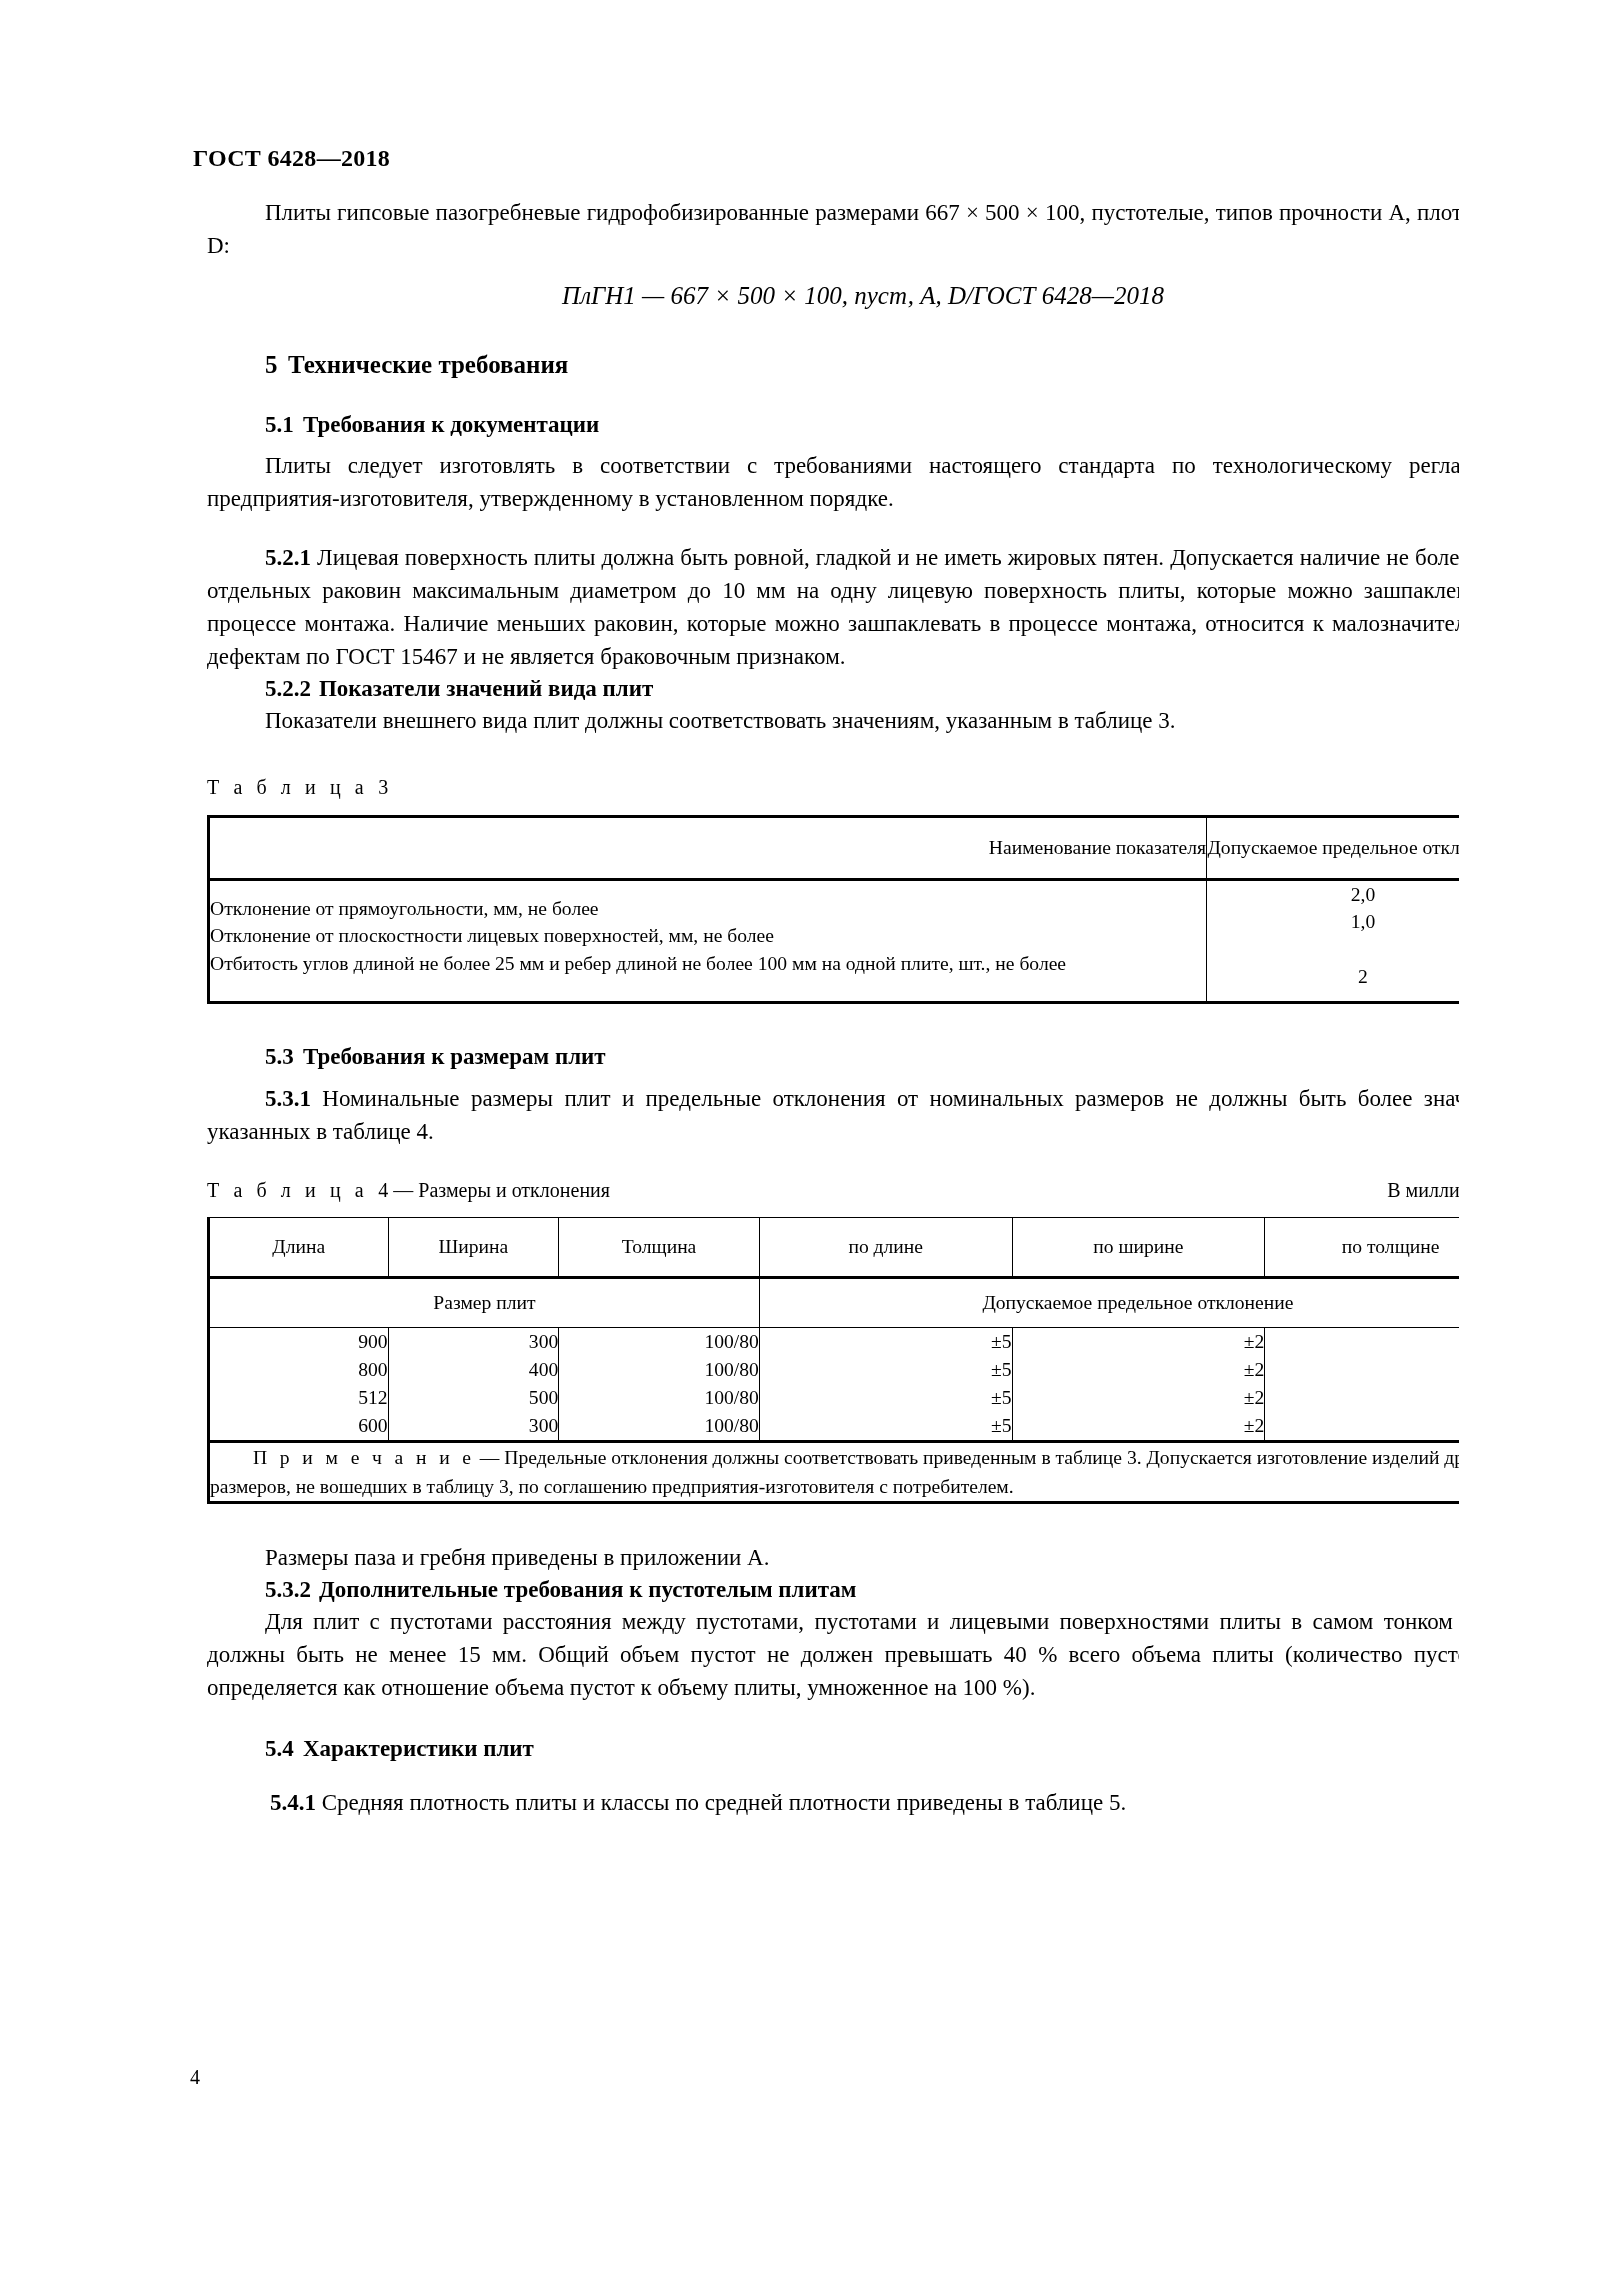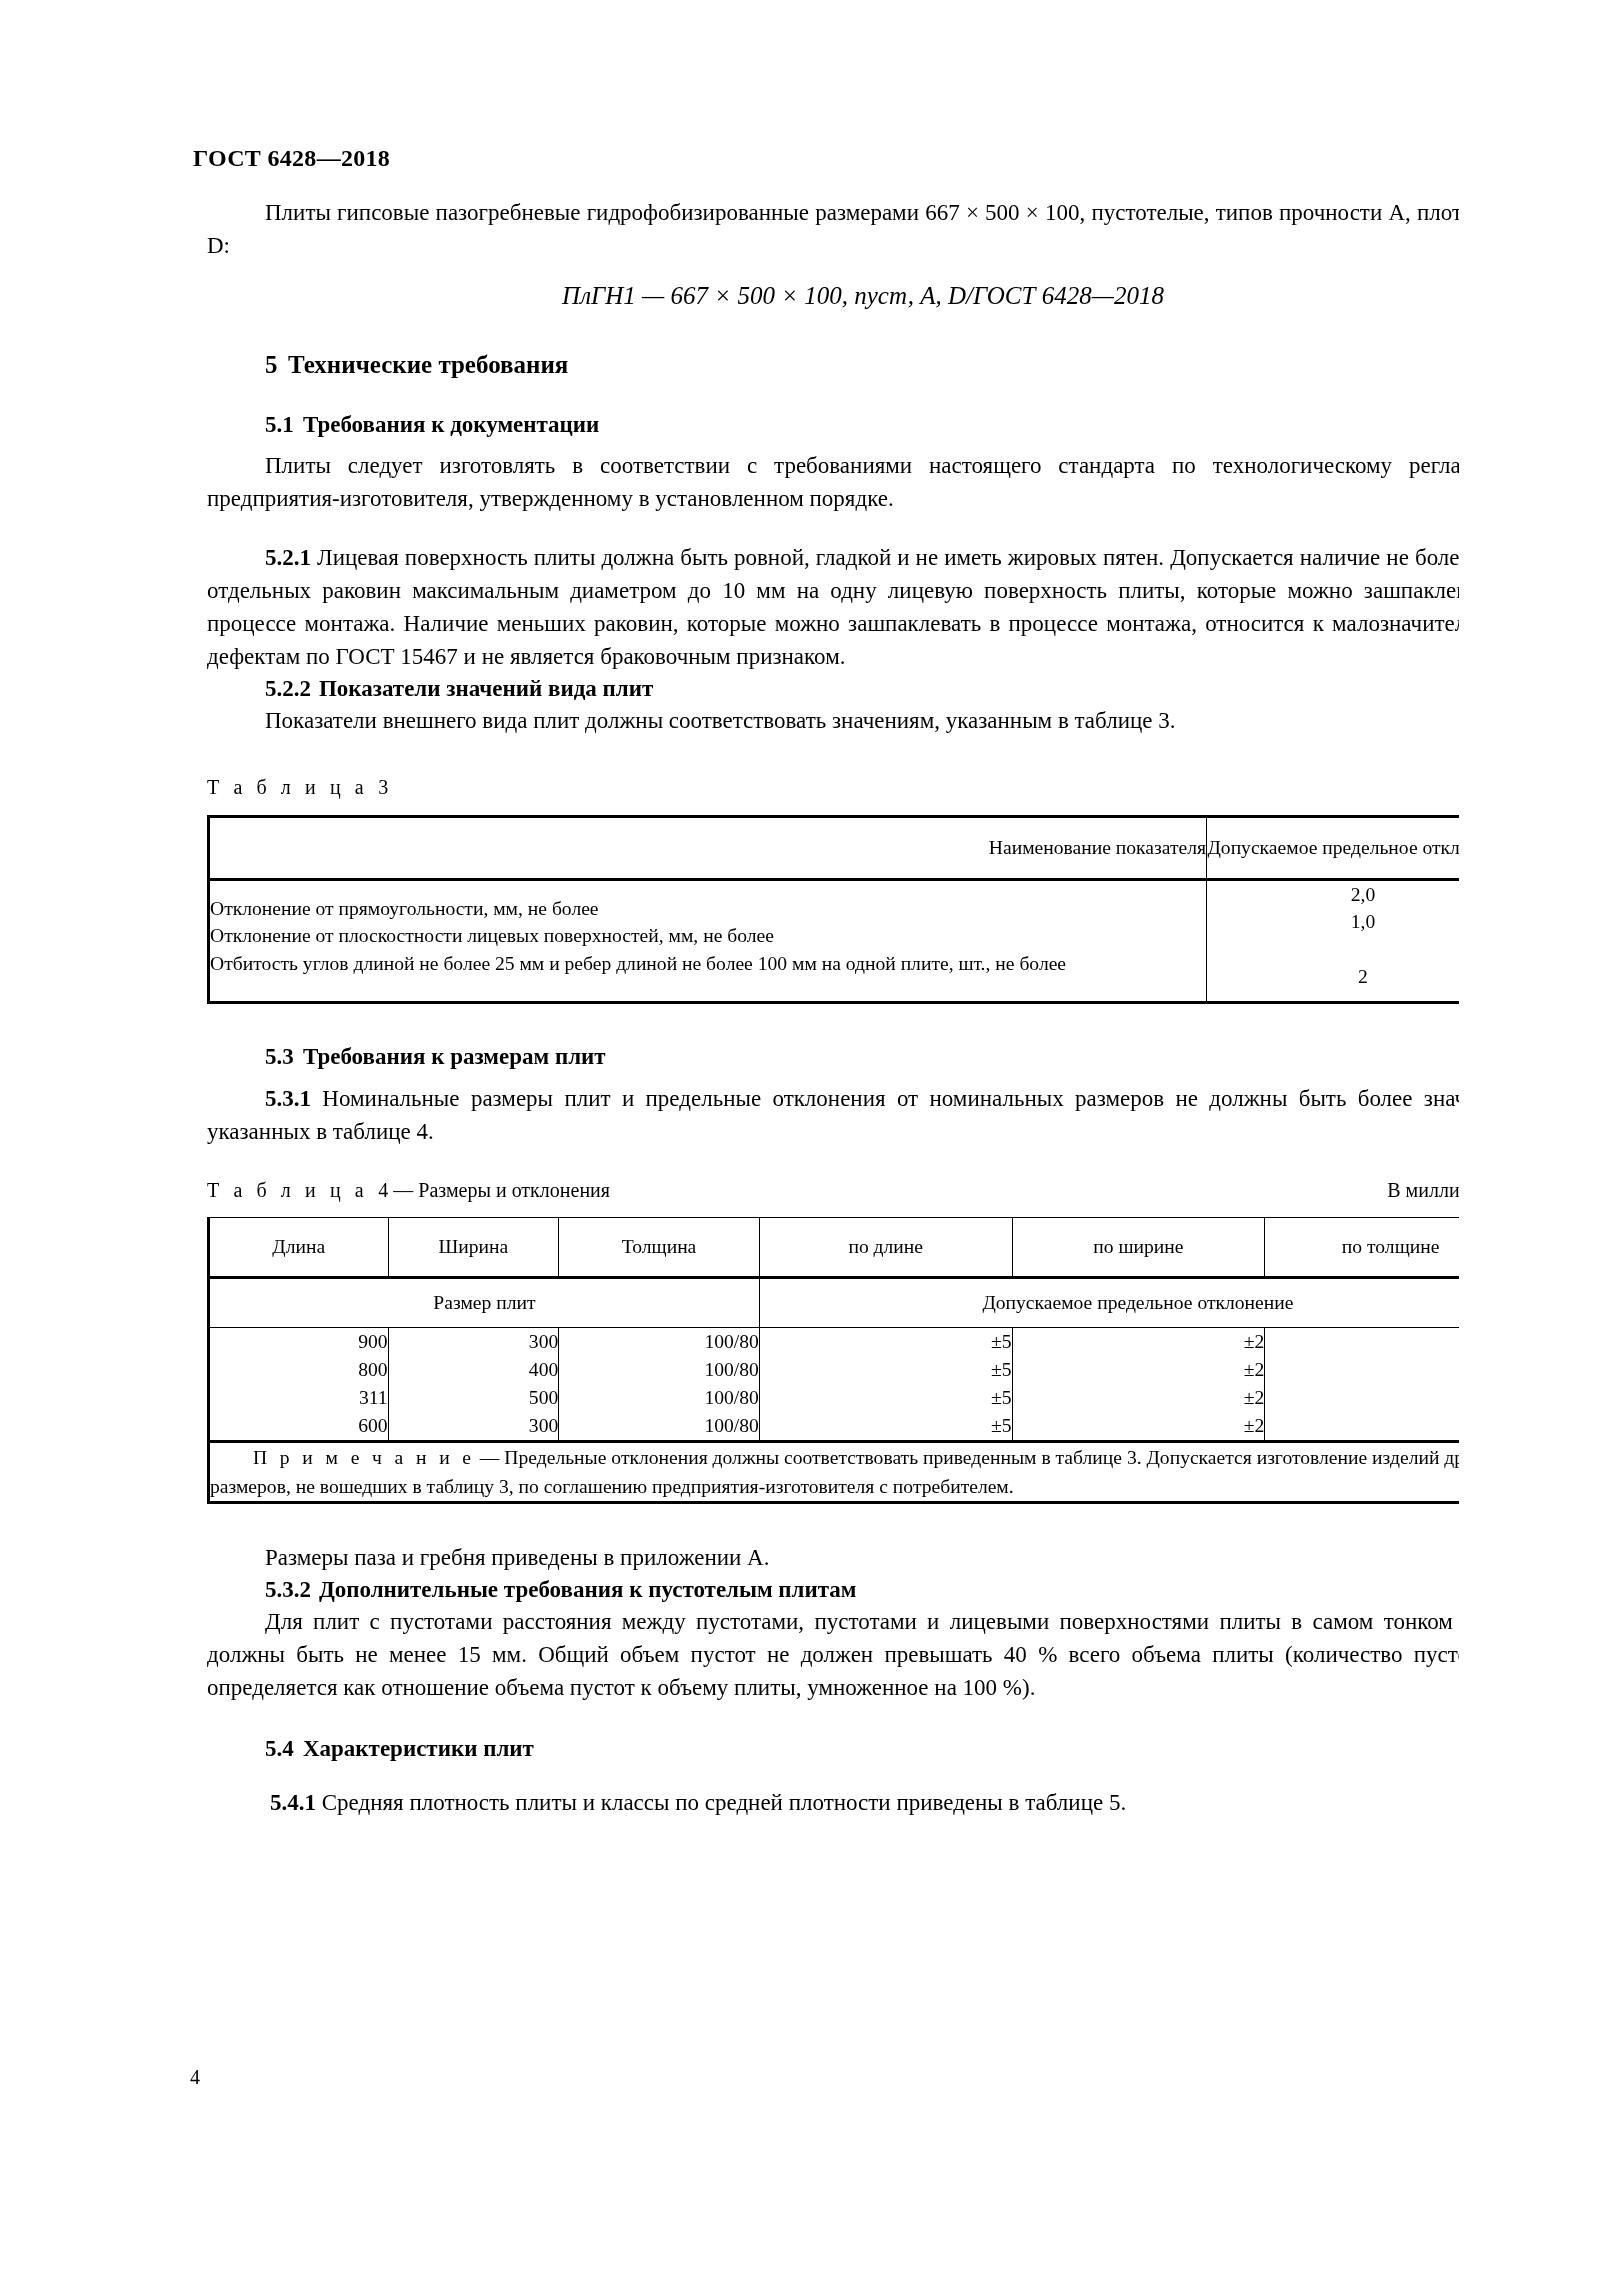--- a/index.html
+++ b/index.html
@@ -278,21 +278,21 @@
         <tr>
           <th colspan="3" class="t4-span t-outer-top t-outer-left cellpad">Размер плит</th>
           <th colspan="3" class="t4-span t-outer-top t-outer-right cellpad">Допускаемое предельное отклонение</th>
         </tr>
       </thead>
       <tbody>
         <tr>
           <td class="t4-data t-outer-left">
             <div>900</div>
             <div>800</div>
-            <div>311</div>
+            <div>512</div>
             <div>600</div>
           </td>
           <td class="t4-data">
             <div>300</div>
             <div>400</div>
             <div>500</div>
             <div>300</div>
           </td>
           <td class="t4-data">
             <div>100/80</div>

